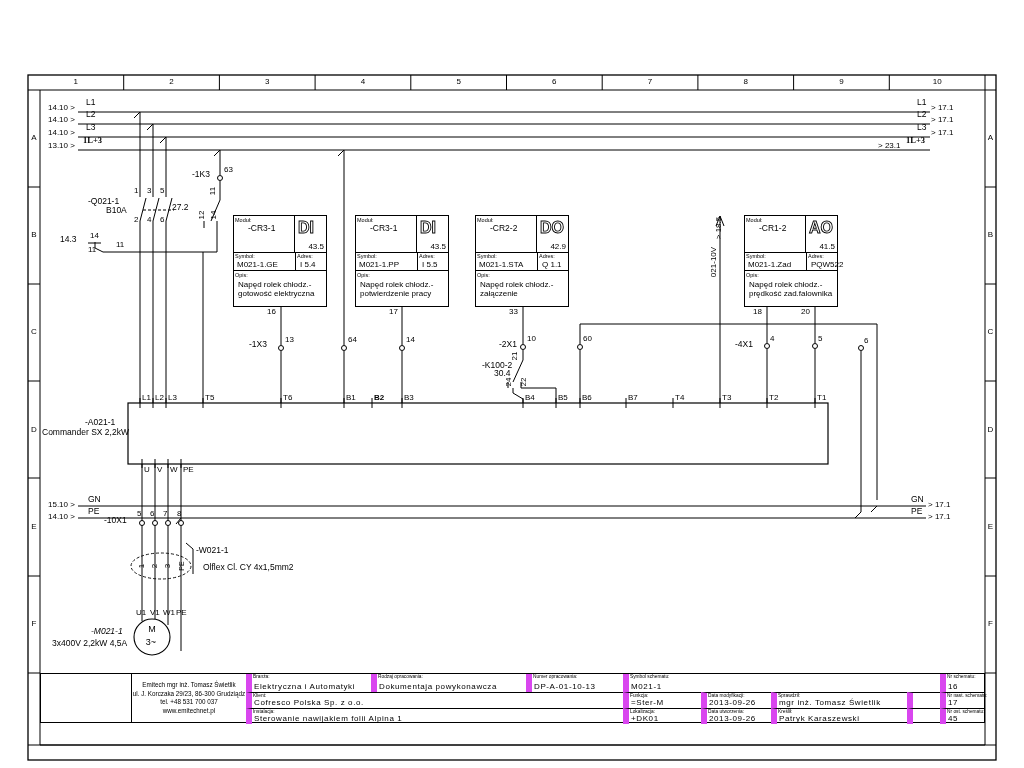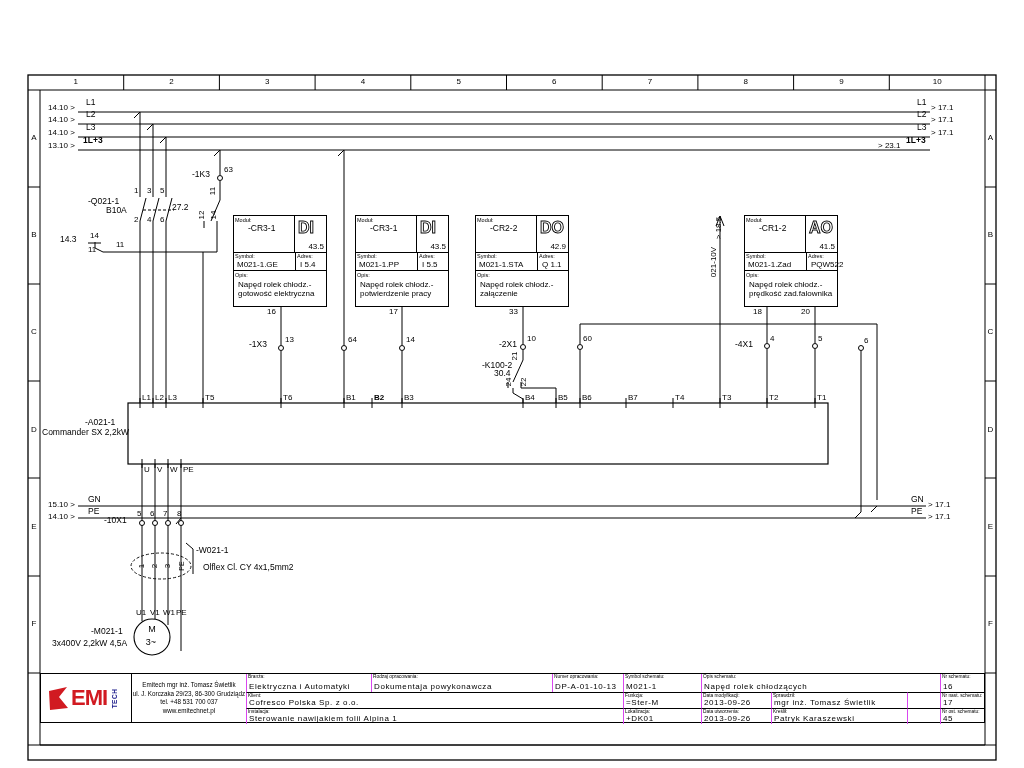--- a/index.html
+++ b/index.html
@@ -1,34 +1,34 @@
 <!DOCTYPE html>
 <html><head>
 <meta charset="utf-8">
 <style>
   html,body{margin:0;padding:0;background:#fff;}
   .page{position:relative;width:1024px;height:768px;background:#ffffff;overflow:hidden;
         font-family:"Liberation Sans",sans-serif;color:#000;}
   svg.layer{position:absolute;left:0;top:0;}
   .lbl{position:absolute;line-height:1;white-space:pre;color:#000;}
-  .lbl.b{font-weight:bold;}
+  .lbl.b{font-weight:bold;font-family:Liberation Serif, serif;}
   .block{position:absolute;top:215px;width:94px;height:92px;border:1px solid #000;
          box-sizing:border-box;background:#fff;}
   .blk-head{position:relative;height:36px;border-bottom:1px solid #000;}
   .blk-io{position:absolute;right:0;top:0;width:31px;height:36px;border-left:1px solid #000;}
   .tiny{position:absolute;font-size:5.5px;color:#000;}
   .blk-val{position:absolute;font-size:8.5px;}
   .blk-row2{position:relative;height:17px;border-bottom:1px solid #000;}
   .blk-adres{position:absolute;left:61px;top:0;width:32px;height:17px;border-left:1px solid #000;}
   .blk-opis{position:relative;height:37px;}
   .opis-text{position:absolute;left:4px;top:9px;font-size:8px;line-height:1.15;}
   .io-num{position:absolute;right:2px;bottom:1px;font-size:8px;}
   .tb{position:absolute;left:40px;top:673px;width:945px;height:50px;border:1px solid #000;
       box-sizing:border-box;background:#fff;}
-  .tb-cell{position:absolute;border-left:1px solid #d946ef;border-top:1px solid #000;box-sizing:border-box;}
+  .tb-cell{position:absolute;border-left:6px solid #d946ef;border-top:1px solid #000;box-sizing:border-box;}
   .tb-label{position:absolute;left:1px;top:0px;font-size:4.8px;white-space:nowrap;overflow:hidden;}
   .tb-value{position:absolute;left:2px;bottom:1px;font-size:8px;letter-spacing:.6px;white-space:nowrap;}
   .tb-logo{position:absolute;left:0;top:0;width:90px;height:48px;display:flex;align-items:center;justify-content:center;}
   .emi-txt{font-size:22px;font-weight:900;color:#d11a21;letter-spacing:-1px;}
   .tech-txt{font-size:6.5px;font-weight:bold;color:#1b1b8a;transform:rotate(-90deg);transform-origin:center;
             letter-spacing:.5px;margin-left:-2px;}
   .tb-company{position:absolute;left:90px;top:0;width:115px;height:48px;border-left:1px solid #000;
               box-sizing:border-box;display:flex;flex-direction:column;align-items:center;justify-content:center;}
   .tb-company div{font-size:6.3px;line-height:1.35;text-align:center;white-space:nowrap;}
 </style>
@@ -267,21 +267,21 @@
       <div class="lbl" style="font-size: 8.5px; left: 196px; top: 546.325px;">-W021-1</div>
       <div class="lbl" style="font-size: 8.5px; left: 203px; top: 563.325px;">Olflex Cl. CY 4x1,5mm2</div>
       <div class="lbl" style="font-size: 8px; left: 142px; top: 566px; transform: translate(-50%, -50%) rotate(-90deg);">1</div>
       <div class="lbl" style="font-size: 8px; left: 155px; top: 566px; transform: translate(-50%, -50%) rotate(-90deg);">2</div>
       <div class="lbl" style="font-size: 8px; left: 168px; top: 566px; transform: translate(-50%, -50%) rotate(-90deg);">3</div>
       <div class="lbl" style="font-size: 7px; left: 181px; top: 566px; transform: translate(-50%, -50%) rotate(-90deg);">PE</div>
       <div class="lbl" style="font-size: 8px; left: 136px; top: 608.6px;">U1</div>
       <div class="lbl" style="font-size: 8px; left: 150px; top: 608.6px;">V1</div>
       <div class="lbl" style="font-size: 8px; left: 163px; top: 608.6px;">W1</div>
       <div class="lbl" style="font-size: 8px; left: 176px; top: 608.6px;">PE</div>
-      <div class="lbl" style="font-size: 8.5px; left: 91px; top: 627.325px;">-M021-1</div>
+      <div class="lbl" style="font-size: 8.5px; left: 91px; top: 627.325px; font-style: italic;">-M021-1</div>
       <div class="lbl" style="font-size: 8.5px; left: 52px; top: 639.325px;">3x400V 2,2kW 4,5A</div>
       <div class="lbl" style="font-size: 9px; left: 152px; top: 625.05px; transform: translateX(-50%);">M</div>
       <div class="lbl" style="font-size: 9px; left: 151px; top: 638.05px; transform: translateX(-50%);">3~</div>
     </div>
   <div id="grid-layer">
       <div class="lbl" style="font-size: 8px; left: 75.85px; top: 78px; transform: translateX(-50%);">1</div>
       <div class="lbl" style="font-size: 8px; left: 171.55px; top: 78px; transform: translateX(-50%);">2</div>
       <div class="lbl" style="font-size: 8px; left: 267.25px; top: 78px; transform: translateX(-50%);">3</div>
       <div class="lbl" style="font-size: 8px; left: 362.95px; top: 78px; transform: translateX(-50%);">4</div>
       <div class="lbl" style="font-size: 8px; left: 458.65px; top: 78px; transform: translateX(-50%);">5</div>
@@ -407,52 +407,41 @@
         <div class="blk-opis">
           <span class="tiny" style="left:1px;top:1px">Opis:</span>
           <div class="opis-text">
             <div>Napęd rolek chłodz.-</div>
             <div>prędkość zad.falownika</div>
           </div>
         </div>
       </div>
     </div>
   <div class="tb" id="title-layer">
-      <div class="tb-logo">
-        <svg width="24" height="26">
-          <path d="M2,6 L20,2 L12,12 L21,23 L3,25 Z" fill="#d11a21"></path>
-        </svg>
-        <span class="emi-txt">EMI</span>
-        <span class="tech-txt">TECH</span>
-      </div>
       <div class="tb-company">
         <div>Emitech mgr inż. Tomasz Świetlik</div>
         <div>ul. J. Korczaka 29/23, 86-300 Grudziądz</div>
         <div>tel. +48 531 700 037</div>
         <div>www.emitechnet.pl</div>
       </div>
       <div class="tb-cell" style="left:205px;top:0px;width:125px;height:18px;border-top:none;">
         <span class="tb-label">Branża:</span>
         <span class="tb-value">Elektryczna i Automatyki</span>
       </div>
       <div class="tb-cell" style="left:330px;top:0px;width:155px;height:18px;border-top:none;">
         <span class="tb-label">Rodzaj opracowania:</span>
         <span class="tb-value">Dokumentaja powykonawcza</span>
       </div>
-      <div class="tb-cell" style="left:511px;top:0px;width:97px;height:18px;border-top:none;">
+      <div class="tb-cell" style="left:485px;top:0px;width:97px;height:18px;border-top:none;">
         <span class="tb-label">Numer opracowania:</span>
         <span class="tb-value">DP-A-01-10-13</span>
       </div>
       <div class="tb-cell" style="left:582px;top:0px;width:78px;height:18px;border-top:none;">
         <span class="tb-label">Symbol schematu:</span>
         <span class="tb-value">M021-1</span>
-      </div>
-      <div class="tb-cell" style="left:660px;top:0px;width:239px;height:18px;border-top:none;">
-        <span class="tb-label">Opis schematu:</span>
-        <span class="tb-value">Napęd rolek chłodzących</span>
       </div>
       <div class="tb-cell" style="left:899px;top:0px;width:45px;height:18px;border-top:none;">
         <span class="tb-label">Nr schematu:</span>
         <span class="tb-value">16</span>
       </div>
       <div class="tb-cell" style="left:205px;top:18px;width:377px;height:16px;">
         <span class="tb-label">Klient:</span>
         <span class="tb-value">Cofresco Polska Sp. z o.o.</span>
       </div>
       <div class="tb-cell" style="left:582px;top:18px;width:78px;height:16px;">

